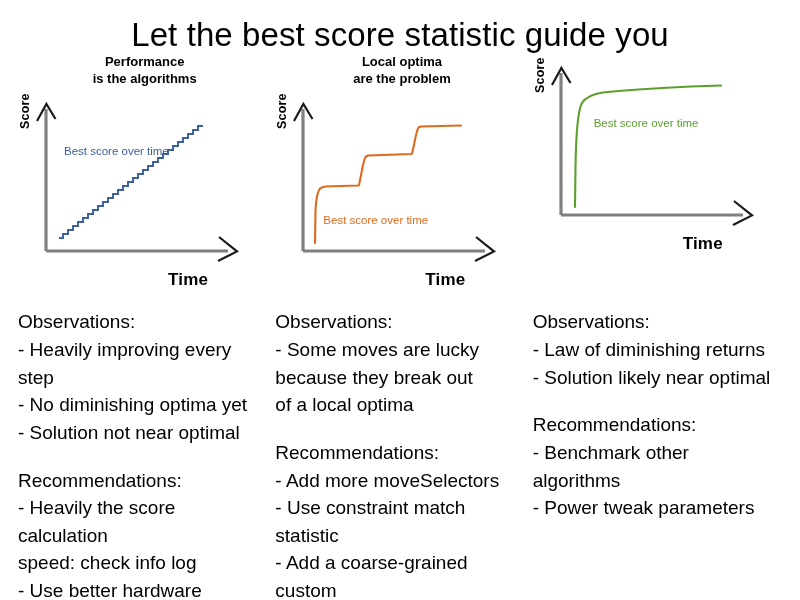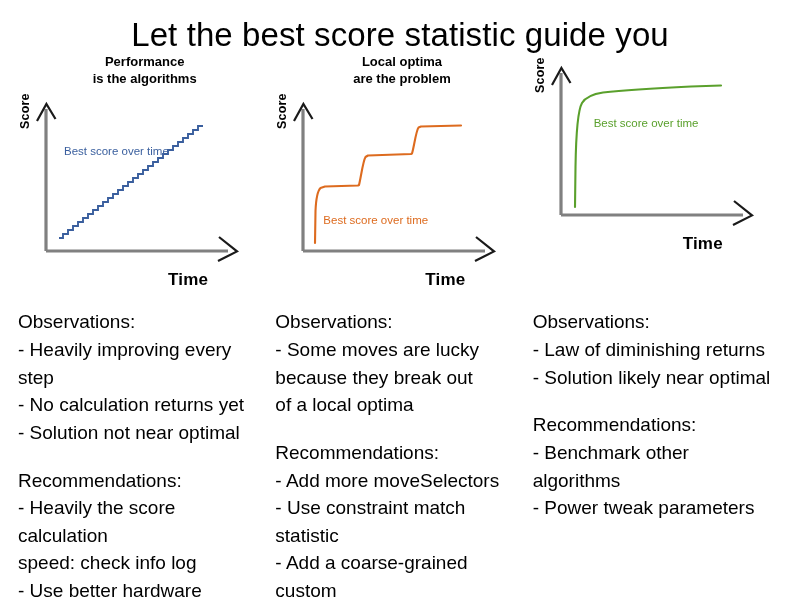--- a/index.html
+++ b/index.html
@@ -184,21 +184,21 @@
     </div>
   </div>
 
 </div>
 
 <div class="columns">
 
   <div class="column">
     <div class="col-block">Observations:</div>
     <div class="col-block">- Heavily improving every step
-- No calculation returns yet
+- No diminishing optima yet
 - Solution not near optimal</div>
     <div class="col-gap"></div>
     <div class="col-block">Recommendations:</div>
     <div class="col-block">- Heavily the score calculation
 speed: check info log
 - Use better hardware
 - Give it more time</div>
   </div>
 
   <div class="column">

